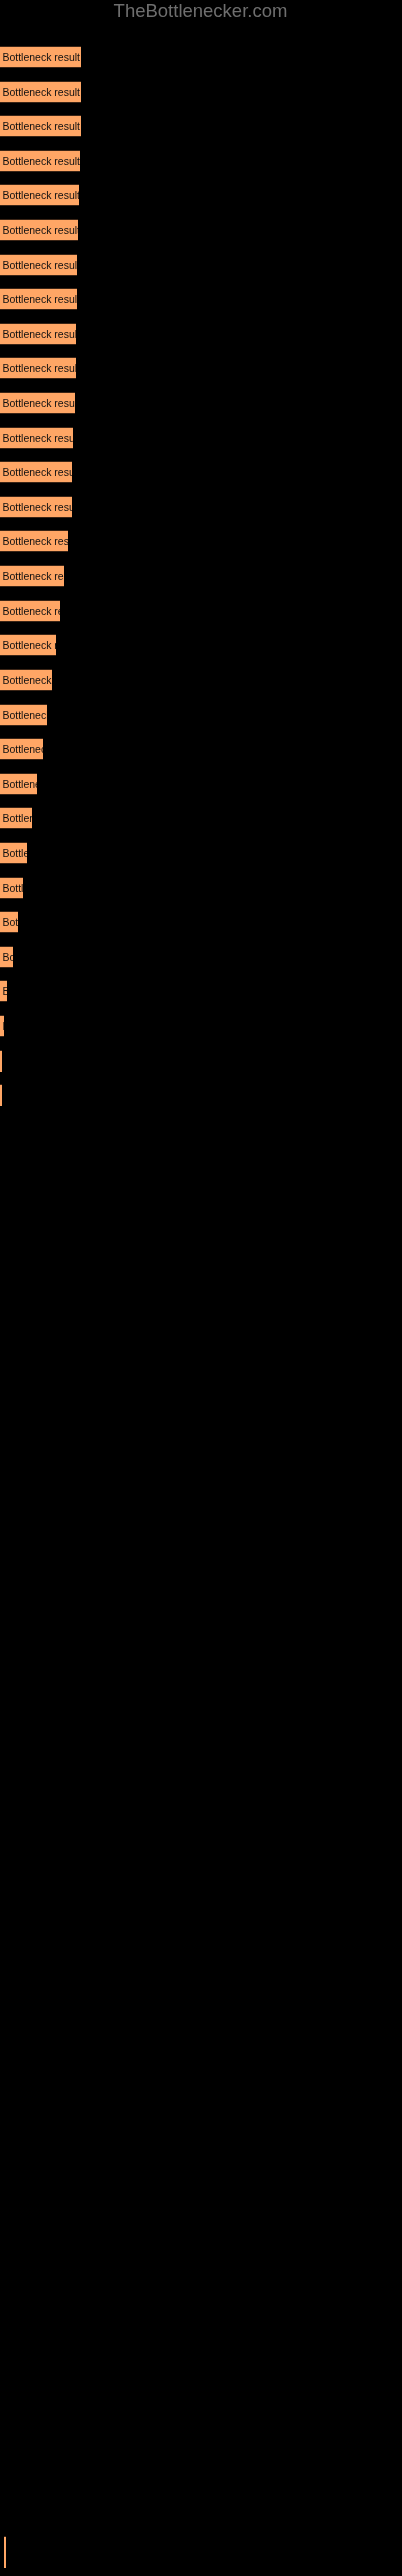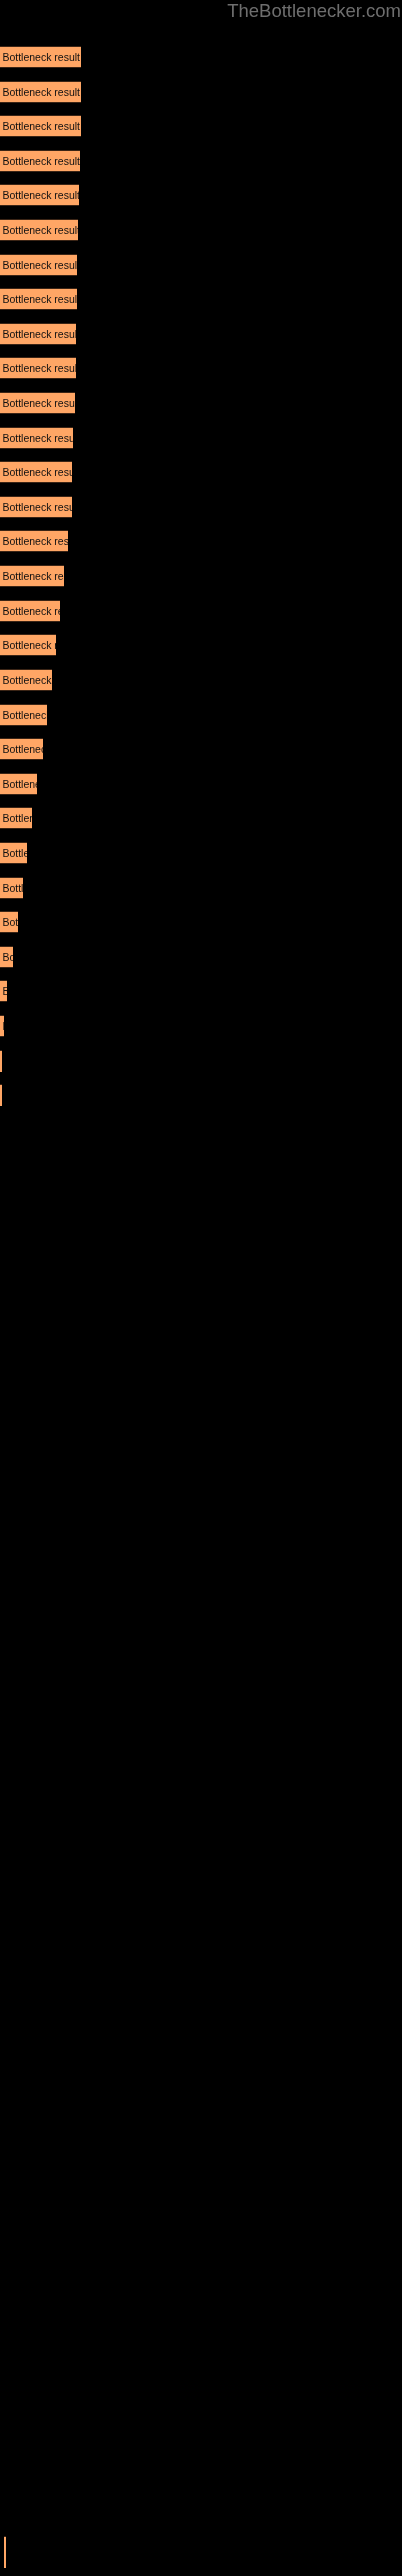--- a/index.html
+++ b/index.html
@@ -14,21 +14,21 @@
     height: 2576px;
     background: #000000;
     overflow: hidden;
     font-family: "Liberation Sans", sans-serif;
   }
   #watermark {
     position: absolute;
     top: 0px;
     left: 0px;
     width: 403px;
-    text-align: right;
+    text-align: center;
     padding-right: 2px;
     box-sizing: border-box;
     color: #6e6e6e;
     font-family: "Liberation Sans", sans-serif;
     font-size: 18.5px;
     line-height: 22.5px;
     letter-spacing: 0px;
     white-space: nowrap;
     user-select: none;
   }

